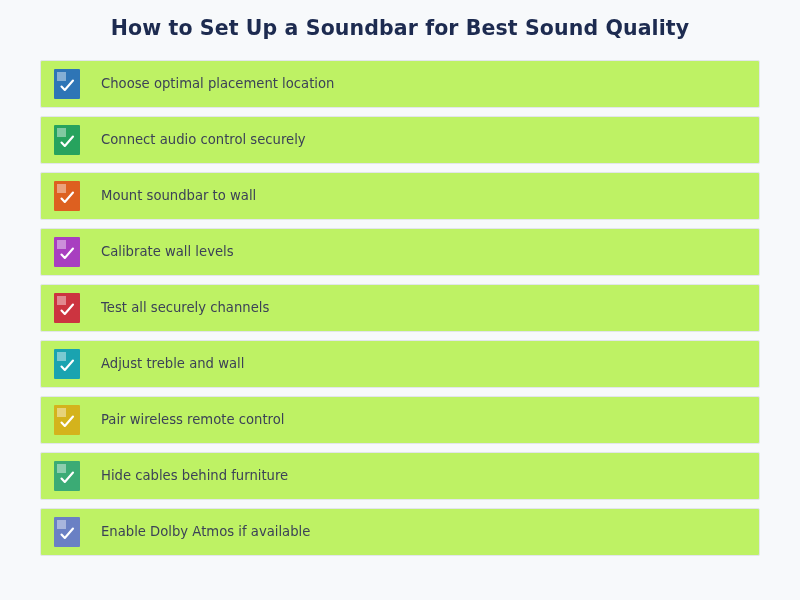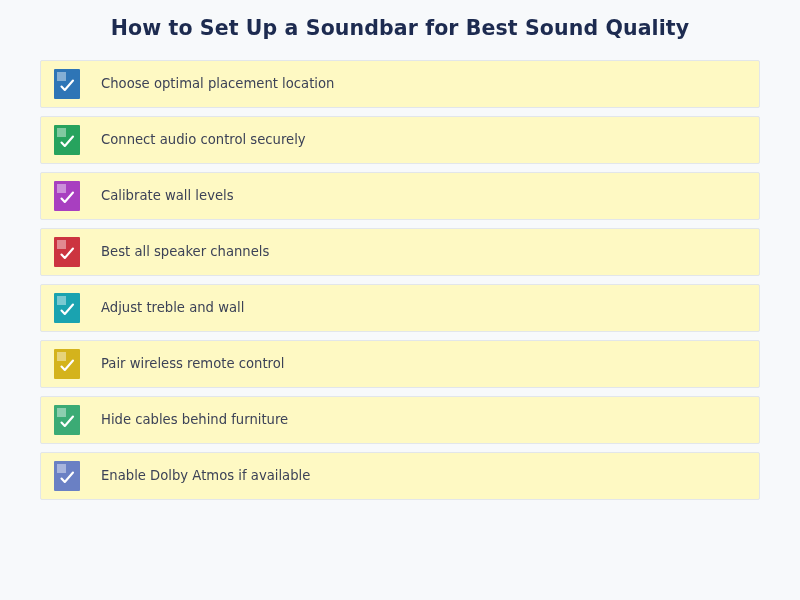--- a/index.html
+++ b/index.html
@@ -36,21 +36,21 @@
     top: 60px;
     left: 40px;
     width: 720px;
     display: flex;
     flex-direction: column;
     gap: 8px;
   }
   .checklist-item {
     box-sizing: border-box;
     height: 48px;
-    background: #fef9c3;
+    background: #bef264;
     border: 1px solid #e2e6ea;
     border-radius: 2px;
     display: flex;
     align-items: center;
     padding-left: 13px;
   }
   .item-icon {
     width: 26px;
     height: 30px;
     flex: 0 0 auto;
@@ -100,36 +100,45 @@
       <div class="checklist-item">
         <span class="item-icon" style="background: rgb(39, 163, 94);">
           <span class="inner-square"></span>
           <svg class="check" viewBox="0 0 26 30">
             <path d="M7.5 17.5 L10.8 21 L19 11.5" fill="none" stroke="#ffffff" stroke-width="2.1" stroke-linecap="round" stroke-linejoin="round"></path>
           </svg>
         </span>
         <span class="item-label">Connect audio control securely</span>
       </div>
       <div class="checklist-item">
+        <span class="item-icon" style="background: rgb(221, 96, 32);">
+          <span class="inner-square"></span>
+          <svg class="check" viewBox="0 0 26 30">
+            <path d="M7.5 17.5 L10.8 21 L19 11.5" fill="none" stroke="#ffffff" stroke-width="2.1" stroke-linecap="round" stroke-linejoin="round"></path>
+          </svg>
+        </span>
+        <span class="item-label">Mount soundbar to wall</span>
+      </div>
+      <div class="checklist-item">
         <span class="item-icon" style="background: rgb(168, 63, 192);">
           <span class="inner-square"></span>
           <svg class="check" viewBox="0 0 26 30">
             <path d="M7.5 17.5 L10.8 21 L19 11.5" fill="none" stroke="#ffffff" stroke-width="2.1" stroke-linecap="round" stroke-linejoin="round"></path>
           </svg>
         </span>
         <span class="item-label">Calibrate wall levels</span>
       </div>
       <div class="checklist-item">
         <span class="item-icon" style="background: rgb(204, 52, 64);">
           <span class="inner-square"></span>
           <svg class="check" viewBox="0 0 26 30">
             <path d="M7.5 17.5 L10.8 21 L19 11.5" fill="none" stroke="#ffffff" stroke-width="2.1" stroke-linecap="round" stroke-linejoin="round"></path>
           </svg>
         </span>
-        <span class="item-label">Best all speaker channels</span>
+        <span class="item-label">Test all securely channels</span>
       </div>
       <div class="checklist-item">
         <span class="item-icon" style="background: rgb(26, 163, 176);">
           <span class="inner-square"></span>
           <svg class="check" viewBox="0 0 26 30">
             <path d="M7.5 17.5 L10.8 21 L19 11.5" fill="none" stroke="#ffffff" stroke-width="2.1" stroke-linecap="round" stroke-linejoin="round"></path>
           </svg>
         </span>
         <span class="item-label">Adjust treble and wall</span>
       </div>

